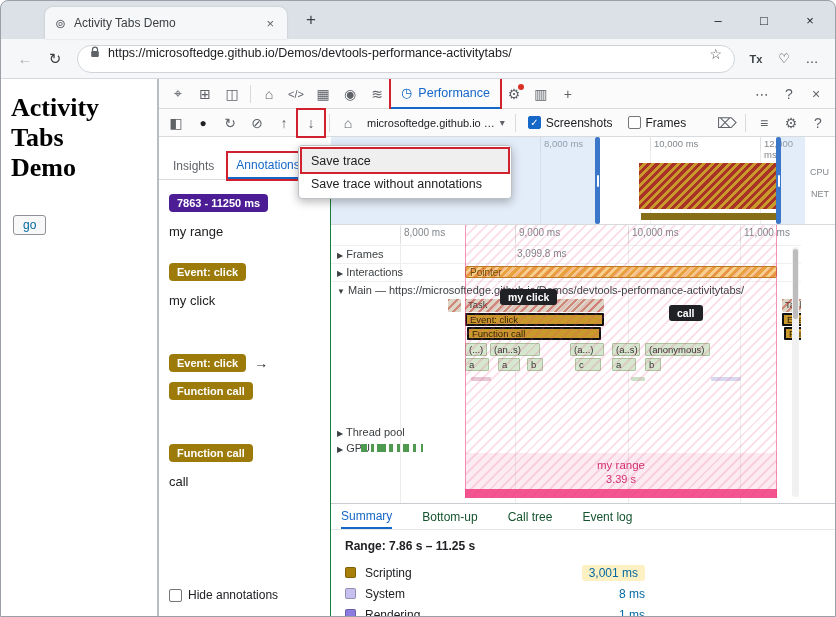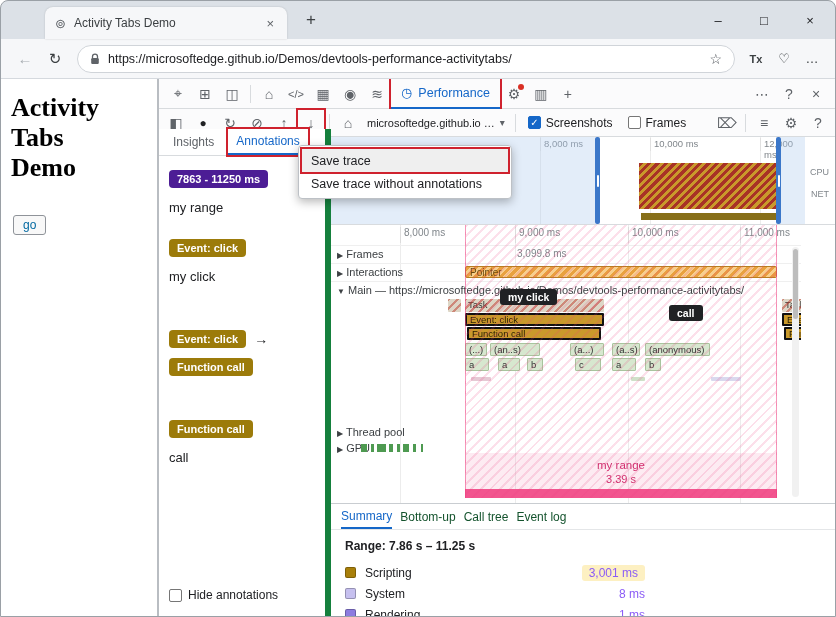--- a/index.html
+++ b/index.html
@@ -13,21 +13,21 @@
   .tab .gicon{font-size:13px;color:#5f6368;margin:0 8px 0 2px}
   .tab .ttl{flex:1;white-space:nowrap;overflow:hidden}
   .tab .tclose{color:#5f6368;font-size:13px;padding:1px 5px;border-radius:3px}
   .newtab{position:absolute;left:298px;top:9px;font-size:17px;color:#3c4043;width:24px;text-align:center}
   .wincontrols{position:absolute;right:2px;top:0;height:38px;display:flex}
   .winbtn{width:46px;height:38px;display:flex;align-items:center;justify-content:center;font-size:13px;color:#202124}
 
   .navbar{height:40px;background:#f6f7f9;display:flex;align-items:center;padding:0 10px;gap:2px;border-bottom:1px solid #d5d9de}
   .navbtn{width:28px;height:28px;display:flex;align-items:center;justify-content:center;font-size:15px;color:#3c4043}
   .navbtn.disabled{color:#a8adb2}
-  .addrbar{flex:1;height:28px;background:#fff;border:1px solid #d0d4d9;border-radius:14px;display:flex;align-items:center;padding:0 12px;gap:8px;margin:0 6px}
+  .addrbar{flex:1;height:28px;background:#fff;border:1px solid #d0d4d9;border-radius:14px;display:flex;align-items:flex-start;padding:0 12px;gap:8px;margin:0 6px}
   .url{flex:1;font-size:12.5px;color:#202124;white-space:nowrap;overflow:hidden}
   .star{font-size:14px;color:#4a4f55}
   .navicon{width:26px;text-align:center;font-size:13px;color:#3c4043}
   .navicon.txt{font-size:11px;font-weight:bold}
 
   
   .main{display:flex;height:539px}
   .pagepanel{width:158px;background:#fff;border-right:2px solid #b9bdc2;padding:10px 10px;overflow:hidden}
   .pagetitle{font-family:"Liberation Serif","DejaVu Serif",serif;font-size:26px;font-weight:bold;line-height:1.15;color:#000;width:120px;margin:4px 0 16px}
   .steps{font-family:"Liberation Serif","DejaVu Serif",serif;font-size:14.5px;line-height:1.24;color:#000;padding-left:24px;width:140px}
@@ -50,21 +50,21 @@
 
   .dt-toolbar{position:absolute;left:0;top:30px;right:0;height:28px;background:#fbfbfc;border-bottom:1px solid #d8dbde;display:flex;align-items:center;padding:0 4px;gap:1px}
   .ticon.rec{color:#202124;font-size:12px}
   .origin{display:flex;align-items:center;gap:5px;color:#202124;font-size:11px;padding:0 5px;white-space:nowrap}
   .origin .caret{color:#5f6368;font-size:10px}
   .cb{display:flex;align-items:center;gap:5px;padding:0 7px;color:#202124;font-size:12px;white-space:nowrap}
   .box{width:13px;height:13px;border:1px solid #767676;border-radius:2px;background:#fff;display:flex;align-items:center;justify-content:center;font-size:10px;color:#fff}
   .box.checked{background:#1567c8;border-color:#1567c8}
 
   
-  .dt-sidebar{position:absolute;left:0;top:50px;width:172px;bottom:0;border-right:6px solid #15803d;background:#fff}
+  .dt-sidebar{position:absolute;left:0;top:74px;width:172px;bottom:0;border-right:1px solid #15803d;background:#fff}
   .sb-tabs{height:27px;border-bottom:1px solid #d8dbde;display:flex;align-items:stretch;padding:0 6px;gap:6px}
   .sb-tab{display:flex;align-items:center;padding:0 8px;color:#5f6368;font-size:12px}
   .sb-tab.active{color:#1567c8;border-bottom:2px solid #1567c8}
   .sb-content{padding:14px 10px;position:relative;height:calc(100% - 27px)}
   .badge{display:inline-block;padding:3px 8px;border-radius:4px;color:#fff;font-size:11px;font-weight:bold;white-space:nowrap}
   .badge.pink{background:#4c1d95}
   .badge.gold{background:#9c7b0a}
   .sb-label{font-size:13px;color:#202124;margin-top:12px}
   .linkrow{display:flex;align-items:center;gap:8px}
   .linkrow .arr{color:#202124;font-size:14px}
@@ -102,30 +102,30 @@
   .rangeband{position:absolute;background:rgba(237,63,128,.10);text-align:center}
   .rangeband .rn{font-size:11.5px;color:#cf2f6e;margin-top:6px}
   .rangeband .rd{font-size:11px;color:#cf2f6e;margin-top:2px}
   .rangeband .strip{position:absolute;left:0;right:0;bottom:0;height:9px;background:#f2558f}
   .hatch{position:absolute;background:repeating-linear-gradient(135deg,rgba(237,63,128,.16) 0 2px,rgba(237,63,128,0) 2px 7px);border-left:1px solid rgba(237,63,128,.55);border-right:1px solid rgba(237,63,128,.55);z-index:10;pointer-events:none}
   .tl-scroll{position:absolute;right:2px;top:22px;width:7px;height:250px;background:#f1f1f1;border-radius:4px}
   .tl-thumb{position:absolute;left:1px;top:2px;width:5px;height:70px;background:#bdbdbd;border-radius:3px}
 
   
   .dt-bottom{position:absolute;left:172px;right:0;top:424px;bottom:0;border-top:1px solid #c9cdd1;background:#fff;overflow:hidden}
-  .bt-tabs{height:26px;border-bottom:1px solid #e4e6e8;display:flex;align-items:stretch;padding:0 10px;gap:8px}
+  .bt-tabs{height:26px;border-bottom:1px solid #e4e6e8;display:flex;align-items:stretch;padding:0 10px;gap:30px}
   .bt-tab{display:flex;align-items:center;color:#14532d;font-size:12px}
   .bt-tab.active{color:#1567c8;border-bottom:2px solid #1567c8}
   .bt-body{padding:9px 14px 0}
   .rangetext{font-size:12px;font-weight:bold;color:#202124}
   .legend{margin-top:9px;width:300px}
   .lrow{display:flex;align-items:center;height:21px}
   .swatch{width:11px;height:11px;border-radius:2px;margin-right:9px;border:1px solid rgba(0,0,0,.25);flex:none}
   .llabel{font-size:12px;color:#202124}
-  .lval{margin-left:auto;font-size:12px;color:#8b5cf6}
+  .lval{margin-left:auto;font-size:12px;color:#0369a1}
   .lval.hl{background:#fdf0c2;border-radius:3px;padding:1px 7px}
 
   
   .dt-menu{position:absolute;left:139px;top:66px;width:214px;background:#fff;border:1px solid #bdc1c6;border-radius:4px;box-shadow:0 3px 10px rgba(0,0,0,.28);z-index:60;padding:3px}
   .menuitem{height:23px;display:flex;align-items:center;padding:0 9px;font-size:12.5px;color:#202124;white-space:nowrap}
   .menuitem.first{background:#efefef}
 </style>
 </head>
 <body>
 

